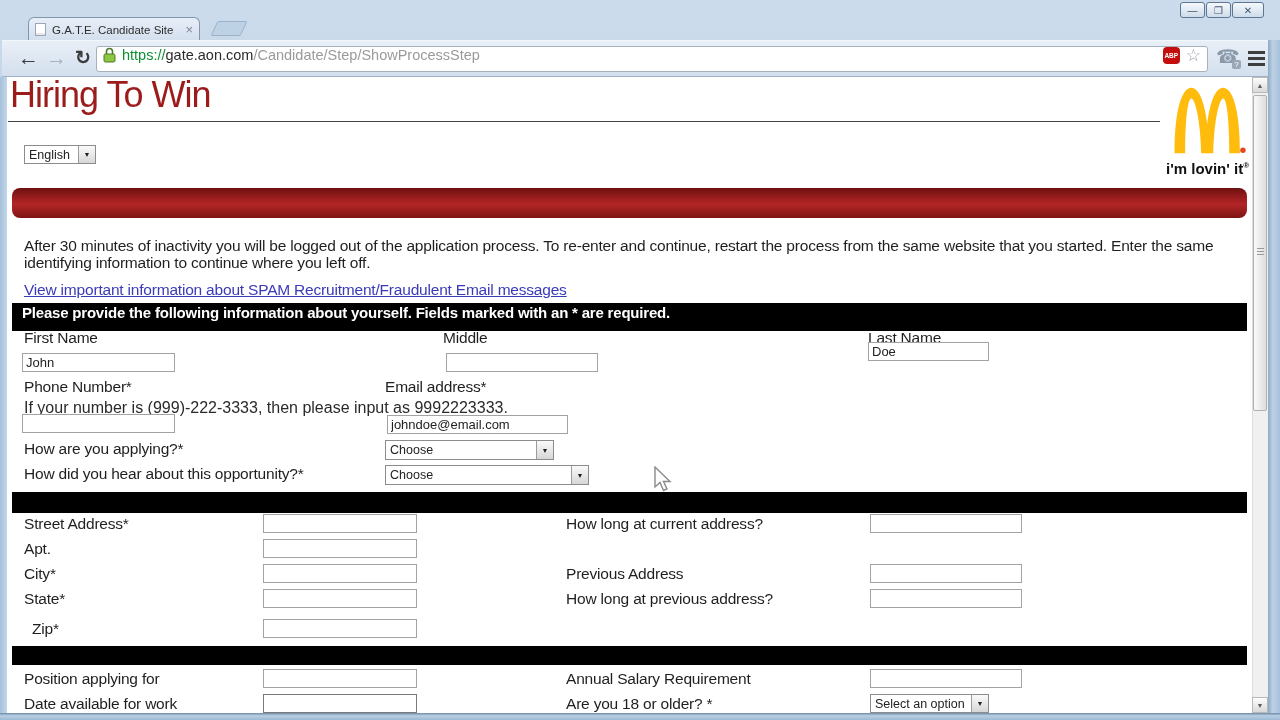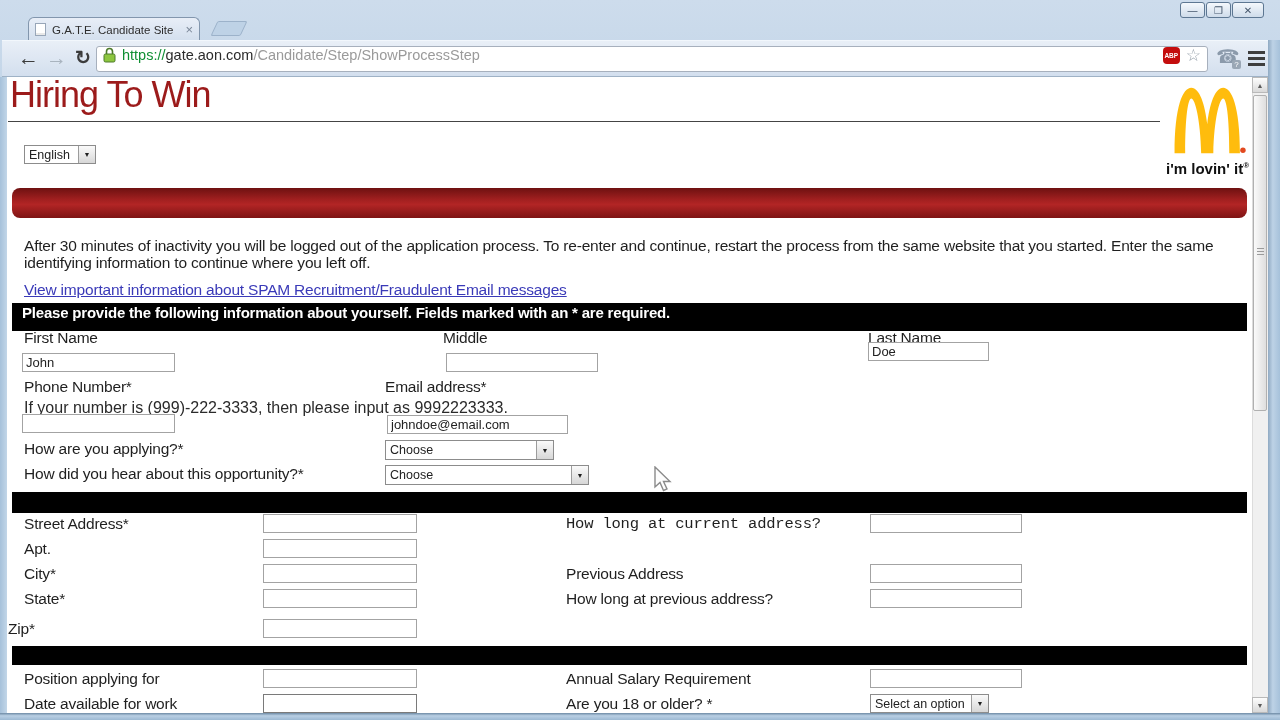--- a/index.html
+++ b/index.html
@@ -175,37 +175,37 @@
   <div class="lbl" style="left:24px;top:465px;">How did you hear about this opportunity?*</div>
   <div class="sel" style="left:385px;top:465px;width:204px;height:20px;">
     <span class="txt">Choose</span>
     <span class="btn">▼</span>
   </div>
 
   <div class="bar" style="top:492px;height:21px;"></div>
 
   <div class="lbl" style="left:24px;top:515px;">Street Address*</div>
   <input class="inp" style="left: 263px; top: 514px; width: 154px;" value="">
-  <div class="lbl" style="left:566px;top:515px;font-family:Liberation Mono, monospace;">How long at current address?</div>
+  <div class="lbl" style="left:566px;top:515px;">How long at current address?</div>
   <input class="inp" style="left: 870px; top: 514px; width: 152px;" value="">
 
   <div class="lbl" style="left:24px;top:540px;">Apt.</div>
   <input class="inp" style="left: 263px; top: 539px; width: 154px;" value="">
 
   <div class="lbl" style="left:24px;top:565px;">City*</div>
   <input class="inp" style="left: 263px; top: 564px; width: 154px;" value="">
   <div class="lbl" style="left:566px;top:565px;">Previous Address</div>
   <input class="inp" style="left: 870px; top: 564px; width: 152px;" value="">
 
   <div class="lbl" style="left:24px;top:590px;">State*</div>
   <input class="inp" style="left: 263px; top: 589px; width: 154px;" value="">
   <div class="lbl" style="left:566px;top:590px;">How long at previous address?</div>
   <input class="inp" style="left: 870px; top: 589px; width: 152px;" value="">
 
-  <div class="lbl" style="left:8px;top:620px;">Zip*</div>
+  <div class="lbl" style="left:32px;top:620px;">Zip*</div>
   <input class="inp" style="left: 263px; top: 619px; width: 154px;" value="">
 
   <div class="bar" style="top:646px;height:19px;"></div>
 
   <div class="lbl" style="left:24px;top:670px;">Position applying for</div>
   <input class="inp" style="left: 263px; top: 669px; width: 154px;" value="">
   <div class="lbl" style="left:566px;top:670px;">Annual Salary Requirement</div>
   <input class="inp" style="left: 870px; top: 669px; width: 152px;" value="">
 
   <div class="lbl" style="left:24px;top:695px;">Date available for work</div>

